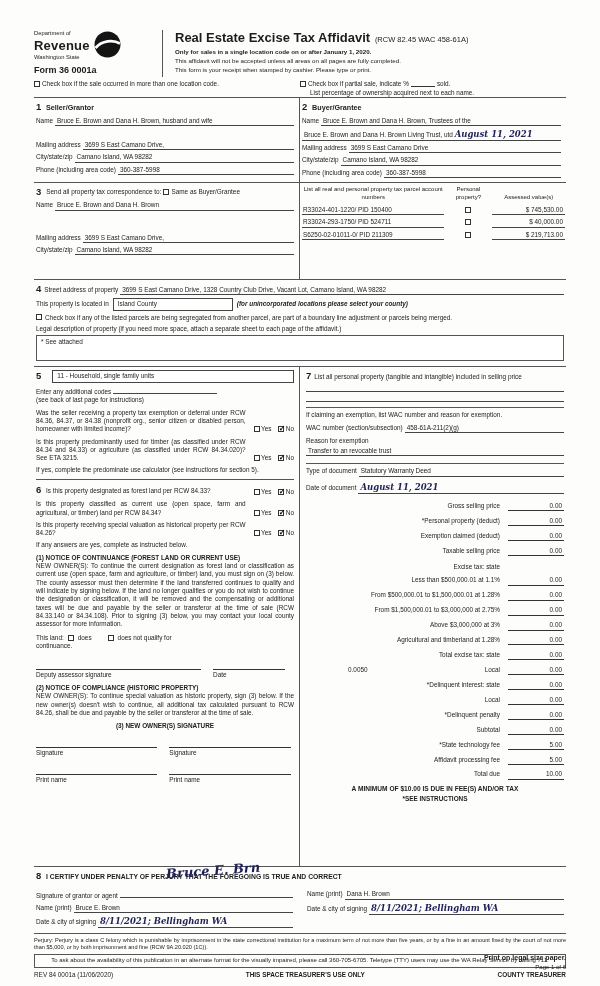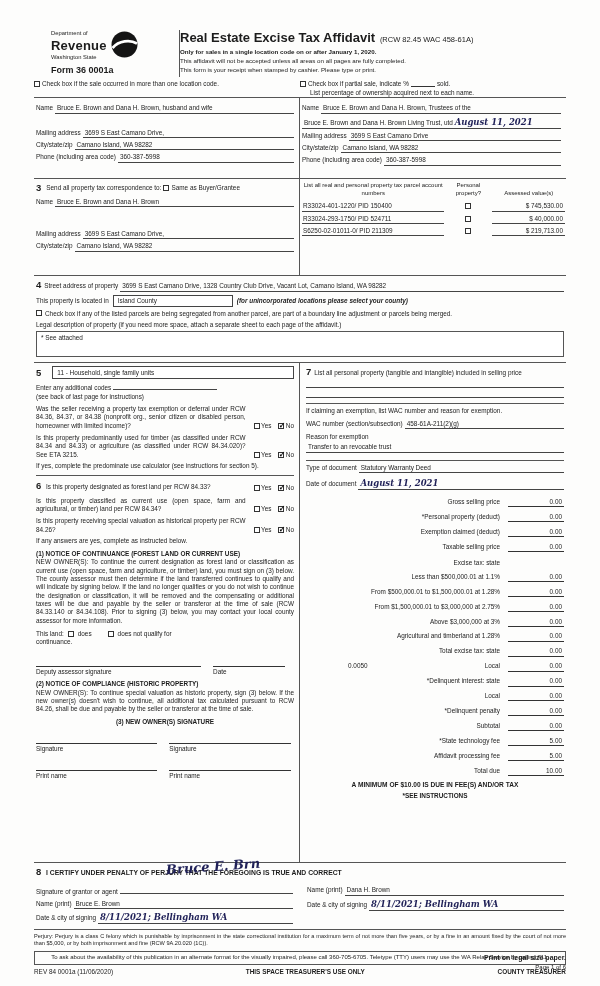--- a/index.html
+++ b/index.html
@@ -3,26 +3,26 @@
 <meta charset="utf-8">
 <style>
   * { margin:0; padding:0; box-sizing:border-box; }
   html,body { background:#ffffff; }
   .page {
     width:600px; height:986px; background:#fdfdfc; position:relative;
     font-family:"Liberation Sans", sans-serif; font-size:6.4px; line-height:1.3;
     color:#1c1c1c; padding:30px 34px 0 34px; overflow:hidden;
   }
   
-  .hdr { display:flex;margin-left:17px; }
+  .hdr { display:flex; }
   .hdr-left { width:128px; flex:none; }
   .logo { display:flex; align-items:center; gap:4px; }
   .lt-small { font-size:5.8px; }
   .lt-big { font-size:13px; font-weight:bold; letter-spacing:0.2px; }
-  .hdr-right { flex:1; border-left:0.8px solid #555; padding-left:0; }
+  .hdr-right { flex:1; border-left:0.8px solid #555; padding-left:12px; }
   .title-line { white-space:nowrap; }
   .title { font-size:13px; font-weight:bold; }
   .title-ref { font-size:7.5px; margin-left:3px; }
   .hdr-note { font-size:6.2px; margin-top:1px; }
   .nb { font-weight:bold; }
   .form-no { font-weight:bold; font-size:9px; margin-top:3px; }
   
   .opts { display:flex; margin-top:3px; }
   .opts > div { width:50%; }
   .opt-line { display:flex; align-items:center; gap:2px; flex-wrap:nowrap; }
@@ -155,39 +155,47 @@
         <span>Check box if partial sale, indicate %</span>
         <span class="mini-line"></span>
         <span>sold.</span>
       </div>
       <div class="opt-indent">List percentage of ownership acquired next to each name.</div>
     </div>
   </div>
 
   <div class="row row-12">
     <section class="cell first">
+      <div>
+        <span class="sec-num">1</span>
+        <span class="sec-title">Seller/Grantor</span>
+      </div>
       <div class="fl">
         <span class="lbl">Name</span>
         <span class="val">Bruce E. Brown and Dana H. Brown, husband and wife</span>
       </div>
       <div class="spacer12"></div>
       <div class="fl">
         <span class="lbl">Mailing address</span>
         <span class="val">3699 S East Camano Drive,</span>
       </div>
       <div class="fl">
         <span class="lbl">City/state/zip</span>
         <span class="val">Camano Island, WA 98282</span>
       </div>
       <div class="fl">
         <span class="lbl">Phone (including area code)</span>
         <span class="val">360-387-5998</span>
       </div>
     </section>
     <section class="cell">
+      <div>
+        <span class="sec-num">2</span>
+        <span class="sec-title">Buyer/Grantee</span>
+      </div>
       <div class="fl">
         <span class="lbl">Name</span>
         <span class="val">Bruce E. Brown and Dana H. Brown, Trustees of the</span>
       </div>
       <div class="fl">
         <span class="val">
           <span>Bruce E. Brown and Dana H. Brown Living Trust, utd</span>
           <span class="hand">August 11, 2021</span>
         </span>
       </div>

